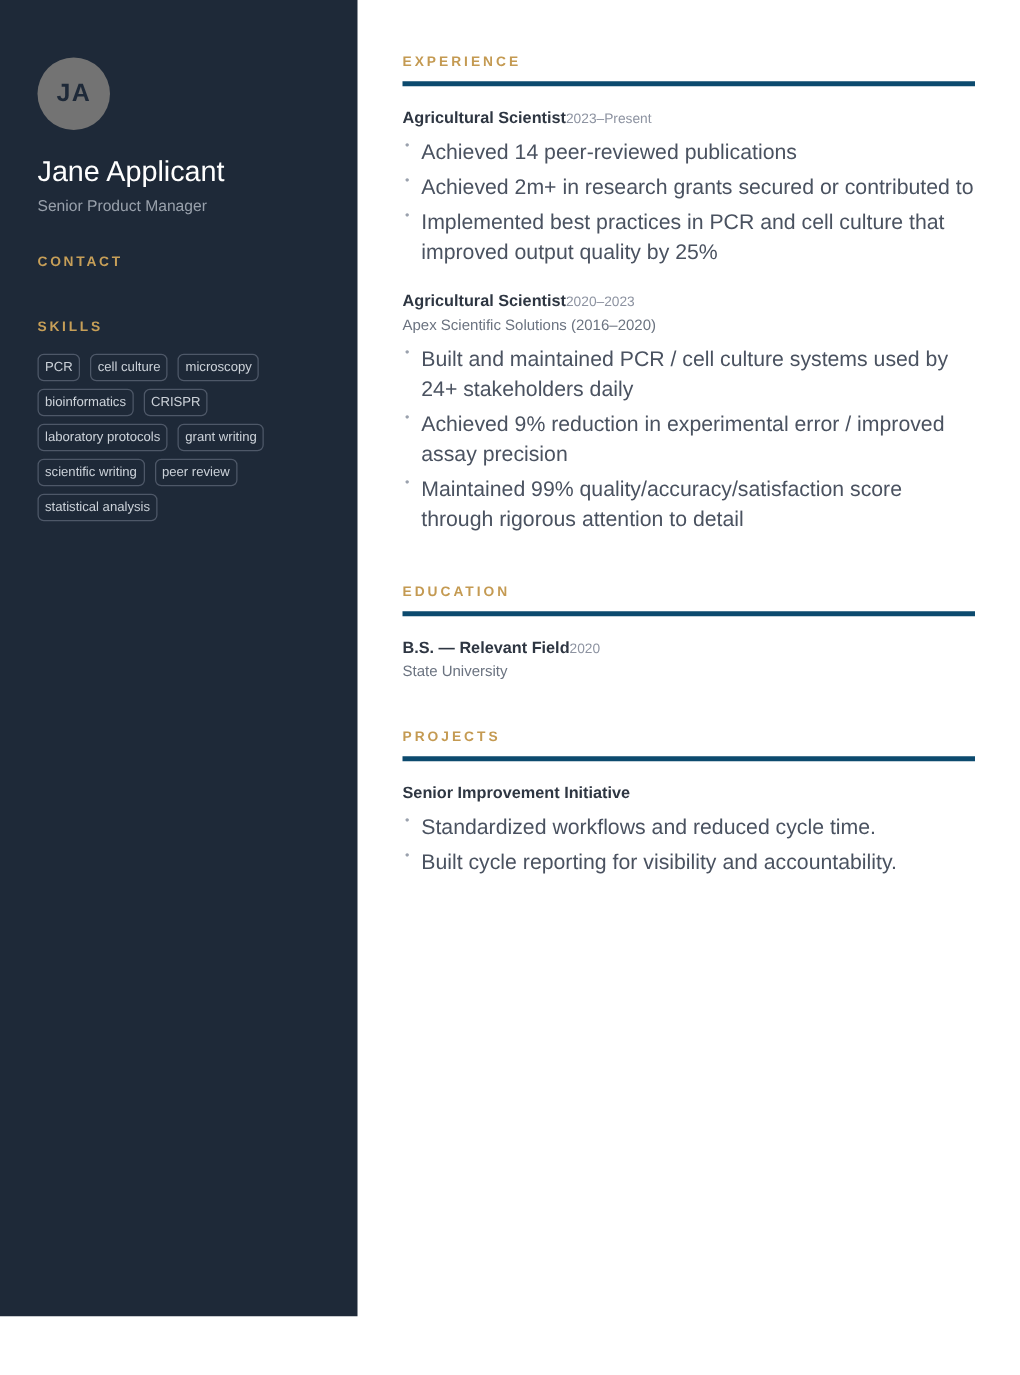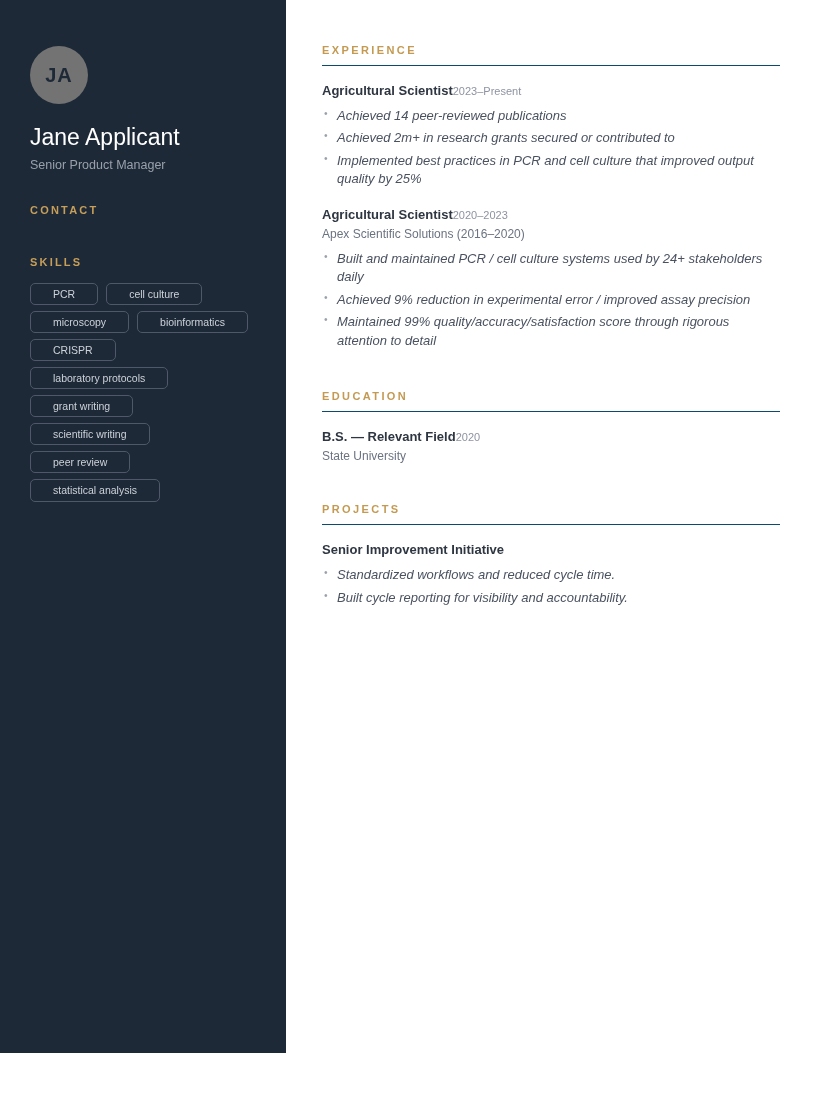--- a/index.html
+++ b/index.html
@@ -28,45 +28,44 @@
   .subtitle { margin-top: 7px; font-size: 12.5px; color: #98a0ab; }
   .side-heading {
     font-size: 11px; font-weight: bold; letter-spacing: 2.2px;
     color: #c79f58;
   }
   .contact-block { margin-top: 32px; }
   .skills-block { margin-top: 40px; }
   .tags { margin-top: 15px; display: flex; flex-wrap: wrap; gap: 6px 8px; }
   .tag {
     border: 1px solid #4e5868; border-radius: 5px;
-    padding: 4px 22px; font-size: 10.5px; color: #ccd2d9;
+    padding: 4px 5px; font-size: 10.5px; color: #ccd2d9;
     line-height: 1.15; white-space: nowrap;
   }
 
   
   main { margin-left: 286px; padding: 44px 36px 0 36px; }
   .section { margin-bottom: 40px; }
   .section-heading {
     font-size: 11px; font-weight: bold; letter-spacing: 2.4px;
     color: #c49a52;
-    padding-bottom: 9px; border-bottom: 1px solid #0c4a6e;
+    padding-bottom: 9px; border-bottom: 4px solid #0c4a6e;
     margin-bottom: 17px;
   }
   .entry { margin-bottom: 18px; }
   .entry:last-child { margin-bottom: 0; }
   .entry-header { display: flex; align-items: baseline; }
   .entry-title { font-size: 13px; font-weight: bold; color: #2e3642; }
   .entry-dates { font-size: 11px; color: #8d93a1; }
   .entry-sub { margin-top: 5px; font-size: 12px; color: #6b7380; }
   ul.bullets { list-style: none; margin-top: 9px; }
   ul.bullets li {
     position: relative; padding-left: 15px;
-    font-size: 13px; color: #4a5260; line-height: 1.42;
+    font-size: 17px; color: #4a5260; line-height: 1.42;
     margin-bottom: 4px;
-    font-style: italic;
   }
   ul.bullets li::before {
     content: "\2022";
     position: absolute; left: 2px; top: 0;
     color: #9aa1ad; font-size: 10px;
   }
 </style>
 </head>
 <body>
 

